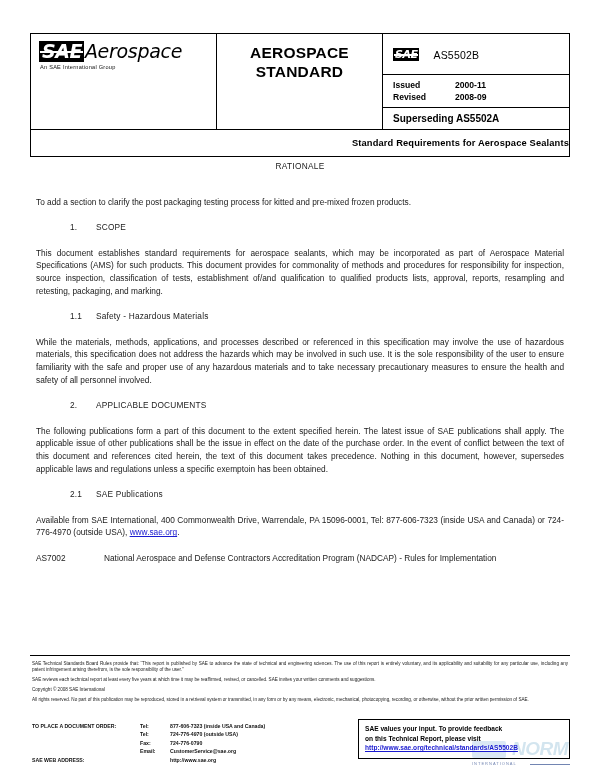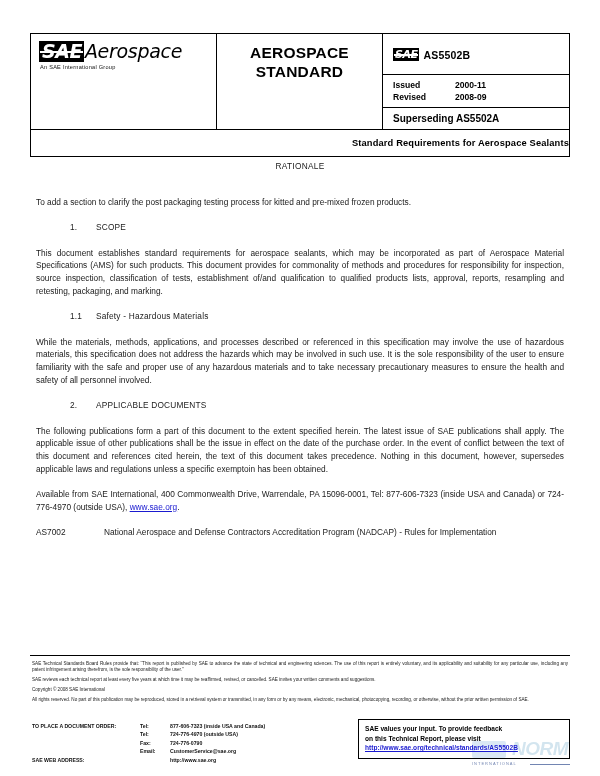--- a/index.html
+++ b/index.html
@@ -109,22 +109,22 @@
   .meta-doc {
     padding: 10px 0 9px 10px;
     border-bottom: 1.2px solid #000;
     display: flex;
     align-items: center;
     min-height: 21px;
   }
   .meta-doc .sae-mark { font-size: 11px; line-height: 11px; padding: 1px 2px; }
   .meta-doc .docno {
     font-size: 10.5px;
-    font-weight: bold;
-    margin-left: 4px;
+    font-weight: normal;
+    margin-left: 14px;
     letter-spacing: 0.2px;
   }
   .meta-dates {
     padding: 4px 0 4px 10px;
     border-bottom: 1.2px solid #000;
     flex: 1;
   }
   .meta-row {
     display: flex;
     font-size: 8.6px;
@@ -359,20 +359,23 @@
     <div class="h-sec">
       <span class="num">1.1</span><span>Safety - Hazardous Materials</span>
     </div>
     <div class="para">While the materials, methods, applications, and processes described or referenced in this specification may involve the use of hazardous materials, this specification does not address the hazards which may be involved in such use.  It is the sole responsibility of the user to ensure familiarity with the safe and proper use of any hazardous materials and to take necessary precautionary measures to ensure the health and safety of all personnel involved.</div>
 
     <div class="h-sec">
       <span class="num">2.</span><span>APPLICABLE DOCUMENTS</span>
     </div>
     <div class="para">The following publications form a part of this document to the extent specified herein. The latest issue of SAE publications shall apply. The applicable issue of other publications shall be the issue in effect on the date of the purchase order. In the event of conflict between the text of this document and references cited herein, the text of this document takes precedence. Nothing in this document, however, supersedes applicable laws and regulations unless a specific exemptoin has been obtained.</div>
 
+    <div class="h-sec">
+      <span class="num">2.1</span><span>SAE Publications</span>
+    </div>
 
     <div class="para"><span>Available from SAE International, 400 Commonwealth Drive, Warrendale, PA 15096-0001, Tel: 877-606-7323 (inside USA and Canada) or 724-776-4970 (outside USA), </span><a class="lnk" href="#">www.sae.org</a><span>.</span></div>
 
     <div class="ref-row">
       <span class="code">AS7002</span>
       <span class="desc">National Aerospace and Defense Contractors Accreditation Program (NADCAP) - Rules for Implementation</span>
     </div>
 
   </div>
 

